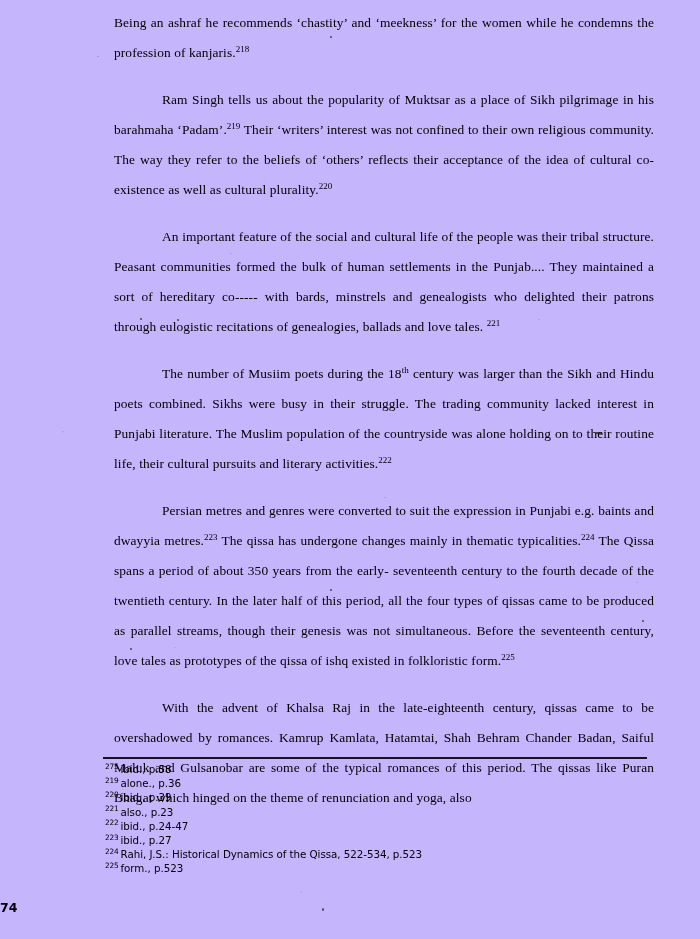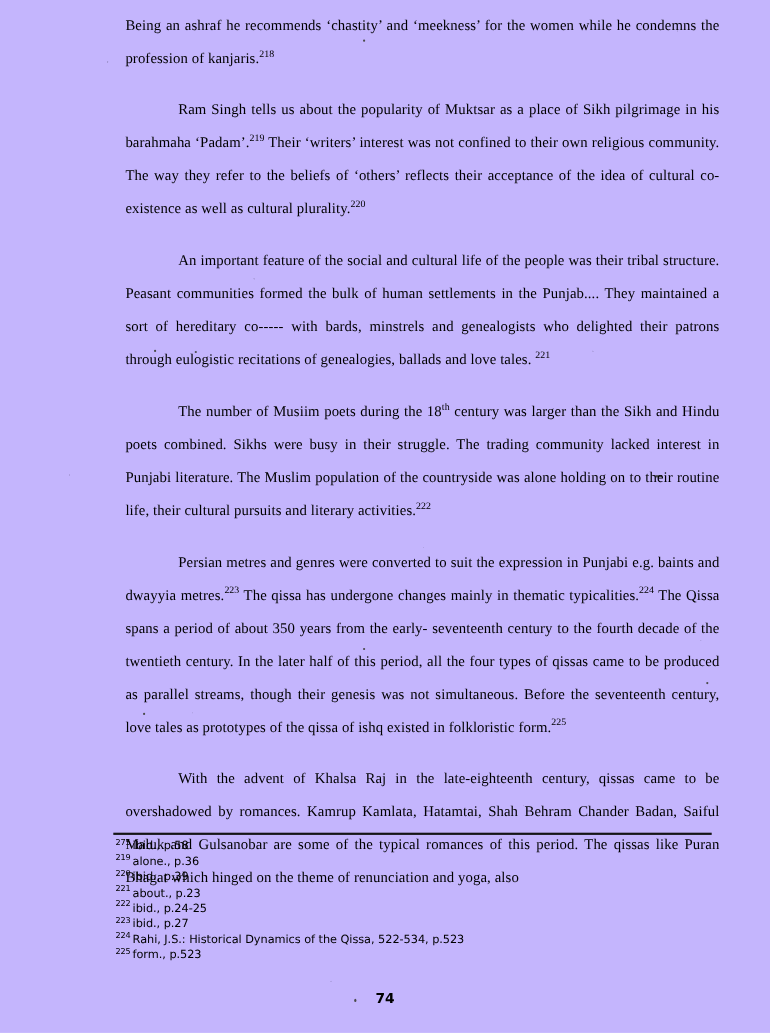--- a/index.html
+++ b/index.html
@@ -105,21 +105,20 @@
   }
   .footnote .fn-text {
     letter-spacing: -0.05px;
   }
 
   #page-number {
     position: absolute;
     left: 0;
     top: 900px;
     width: 700px;
-    text-align: center;
     font-family: "DejaVu Sans", "Liberation Sans", sans-serif;
     font-size: 12.5px;
     font-weight: bold;
   }
 
   
   .speck {
     position: absolute;
     background: #4a4a4a;
     border-radius: 50%;
@@ -150,22 +149,22 @@
       <p class="body-para">Persian metres and genres were converted to suit the expression in Punjabi e.g. baints and dwayyia metres.<sup class="fn-ref">223</sup> The qissa has undergone changes mainly in thematic typicalities.<sup class="fn-ref">224</sup> The Qissa spans a period of about 350 years from the early- seventeenth century to the fourth decade of the twentieth century. In the later half of this period, all the four types of qissas came to be produced as parallel streams, though their genesis was not simultaneous. Before the seventeenth century, love tales as prototypes of the qissa of ishq existed in folkloristic form.<sup class="fn-ref">225</sup></p>
       <p class="body-para">With the advent of Khalsa Raj in the late-eighteenth century, qissas came to be overshadowed by romances. Kamrup Kamlata, Hatamtai, Shah Behram Chander Badan, Saiful Maluk and Gulsanobar are some of the typical romances of this period. The qissas like Puran Bhagat which hinged on the theme of renunciation and yoga, also</p>
     </div>
 
   <div id="footnote-rule"></div>
 
   <div id="footnotes">
       <div class="footnote"><sup class="fn-num">275</sup><span class="fn-text">ibid., p.58</span></div>
       <div class="footnote"><sup class="fn-num">219</sup><span class="fn-text">alone., p.36</span></div>
       <div class="footnote"><sup class="fn-num">220</sup><span class="fn-text">ibid., p.39</span></div>
-      <div class="footnote"><sup class="fn-num">221</sup><span class="fn-text">about., p.23</span></div>
-      <div class="footnote"><sup class="fn-num">222</sup><span class="fn-text">ibid., p.24-25</span></div>
+      <div class="footnote"><sup class="fn-num">221</sup><span class="fn-text">also., p.23</span></div>
+      <div class="footnote"><sup class="fn-num">222</sup><span class="fn-text">ibid., p.24-47</span></div>
       <div class="footnote"><sup class="fn-num">223</sup><span class="fn-text">ibid., p.27</span></div>
       <div class="footnote"><sup class="fn-num">224</sup><span class="fn-text">Rahi, J.S.: Historical Dynamics of the Qissa, 522-534, p.523</span></div>
       <div class="footnote"><sup class="fn-num">225</sup><span class="fn-text">form., p.523</span></div>
     </div>
 
   <div id="page-number">74</div>
 
 </div>
 
 </body></html>

